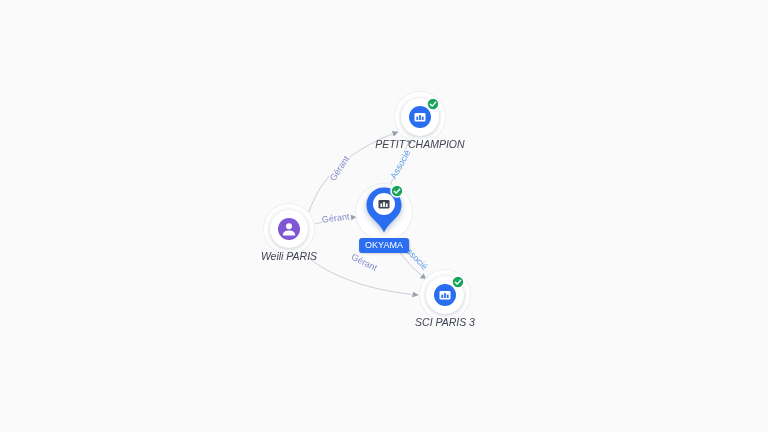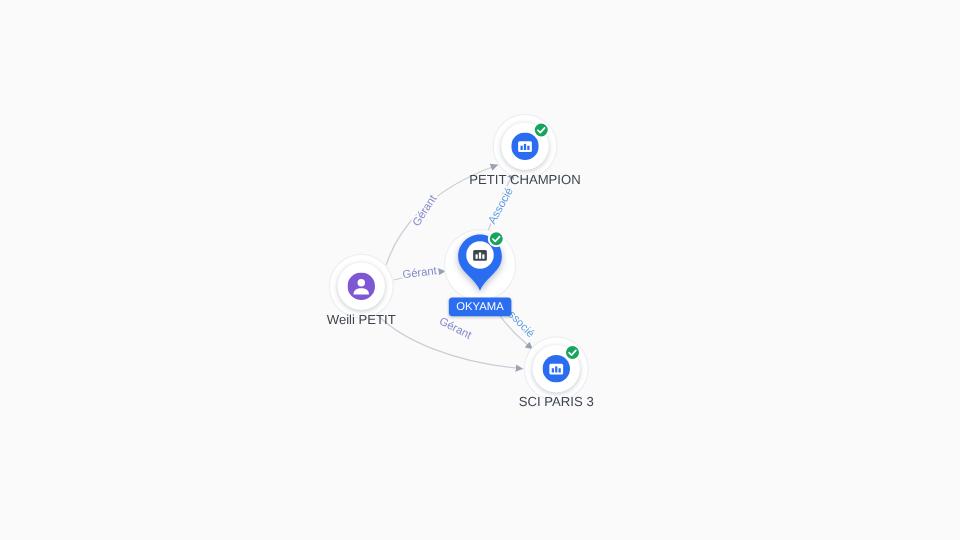--- a/index.html
+++ b/index.html
@@ -37,21 +37,21 @@
   }
   .check { position: absolute; left: 6px; top: -20px; }
   .check.pin-check { top: -28px; }
   .pin {
     position: absolute; left: -19px; top: -26px;
     filter: drop-shadow(0 2px 3px rgba(40,60,120,0.35));
   }
   .node-label {
     position: absolute; top: 21px; left: 0;
     transform: translateX(-50%);
-    font-size: 10.5px; color: #3e4450; white-space: nowrap;
+    font-size: 10.5px; color: #3e4450; white-space: nowrap; font-style: italic;
   }
   .pill {
     position: absolute; top: 26px; left: 0;
     transform: translateX(-50%);
     background: #2a6df0; color: #ffffff;
     font-size: 9px; padding: 2px 6px 3px;
     border-radius: 3px; white-space: nowrap;
     box-shadow: 0 1px 2px rgba(0,0,0,0.15);
   }
 </style>
@@ -102,21 +102,21 @@
 
   <div class="node" style="left:289px; top:229px;">
     <div class="halo r25"></div>
     <div class="circle">
       <svg width="22" height="22" viewBox="0 0 22 22">
         <circle cx="11" cy="11" r="11" fill="#7e57d4"></circle>
         <circle cx="11" cy="8.2" r="3" fill="#ffffff"></circle>
         <path d="M4.8 17.5 C4.8 13.8 7.8 12.6 11 12.6 C14.2 12.6 17.2 13.8 17.2 17.5 Z" fill="#ffffff"></path>
       </svg>
     </div>
-    <div class="node-label">Weili PETIT</div>
+    <div class="node-label">Weili PARIS</div>
   </div>
 
   <div class="node" style="left:445px; top:295px;">
     <div class="halo r25"></div>
     <div class="circle">
       <svg width="22" height="22" viewBox="0 0 22 22">
         <circle cx="11" cy="11" r="11" fill="#2a6df0"></circle>
         <rect x="5.5" y="7" width="11" height="8.5" rx="1.2" fill="#ffffff"></rect>
         <rect x="7.4" y="10.6" width="1.8" height="3.4" fill="#2a6df0"></rect>
         <rect x="10.1" y="9.1" width="1.8" height="4.9" fill="#2a6df0"></rect>

